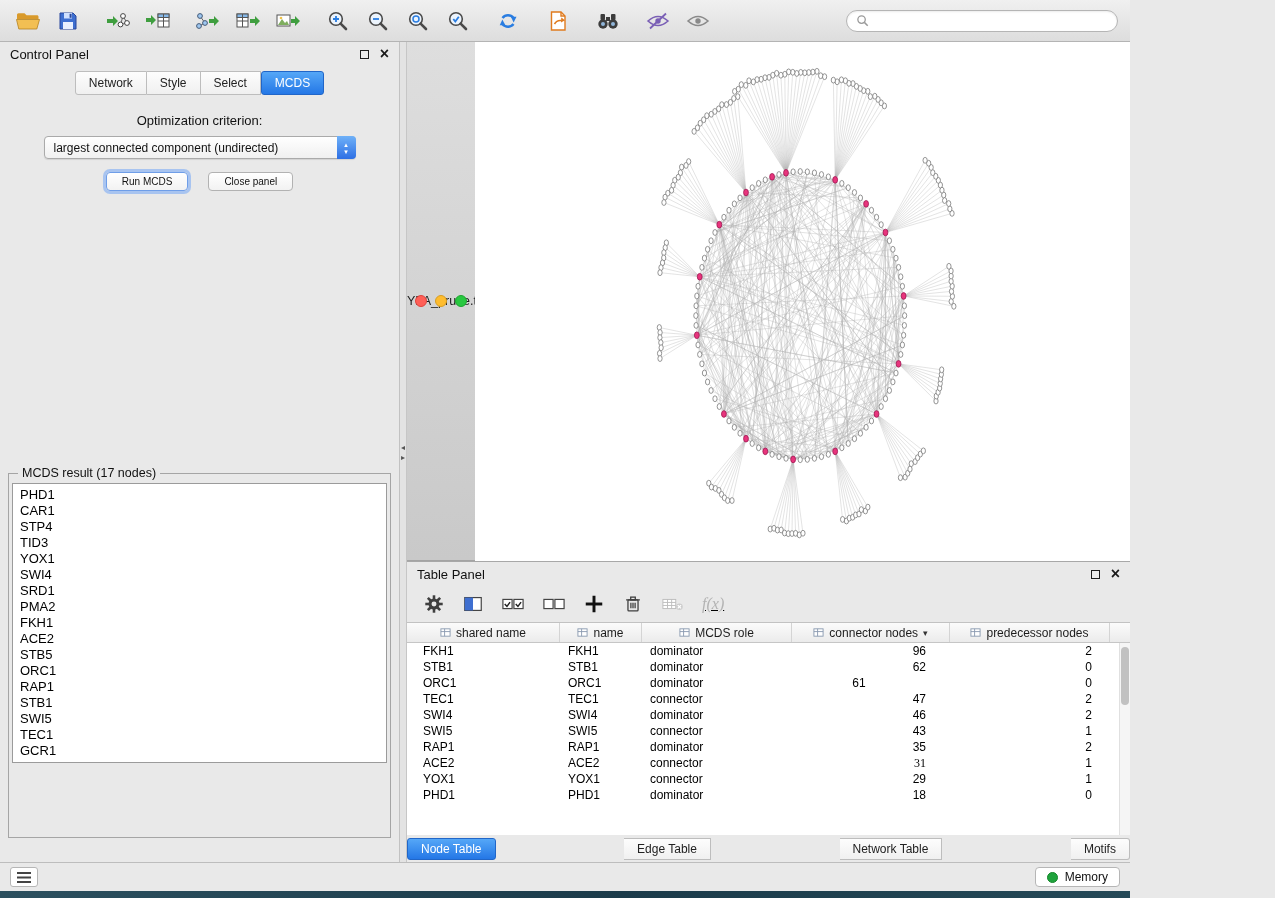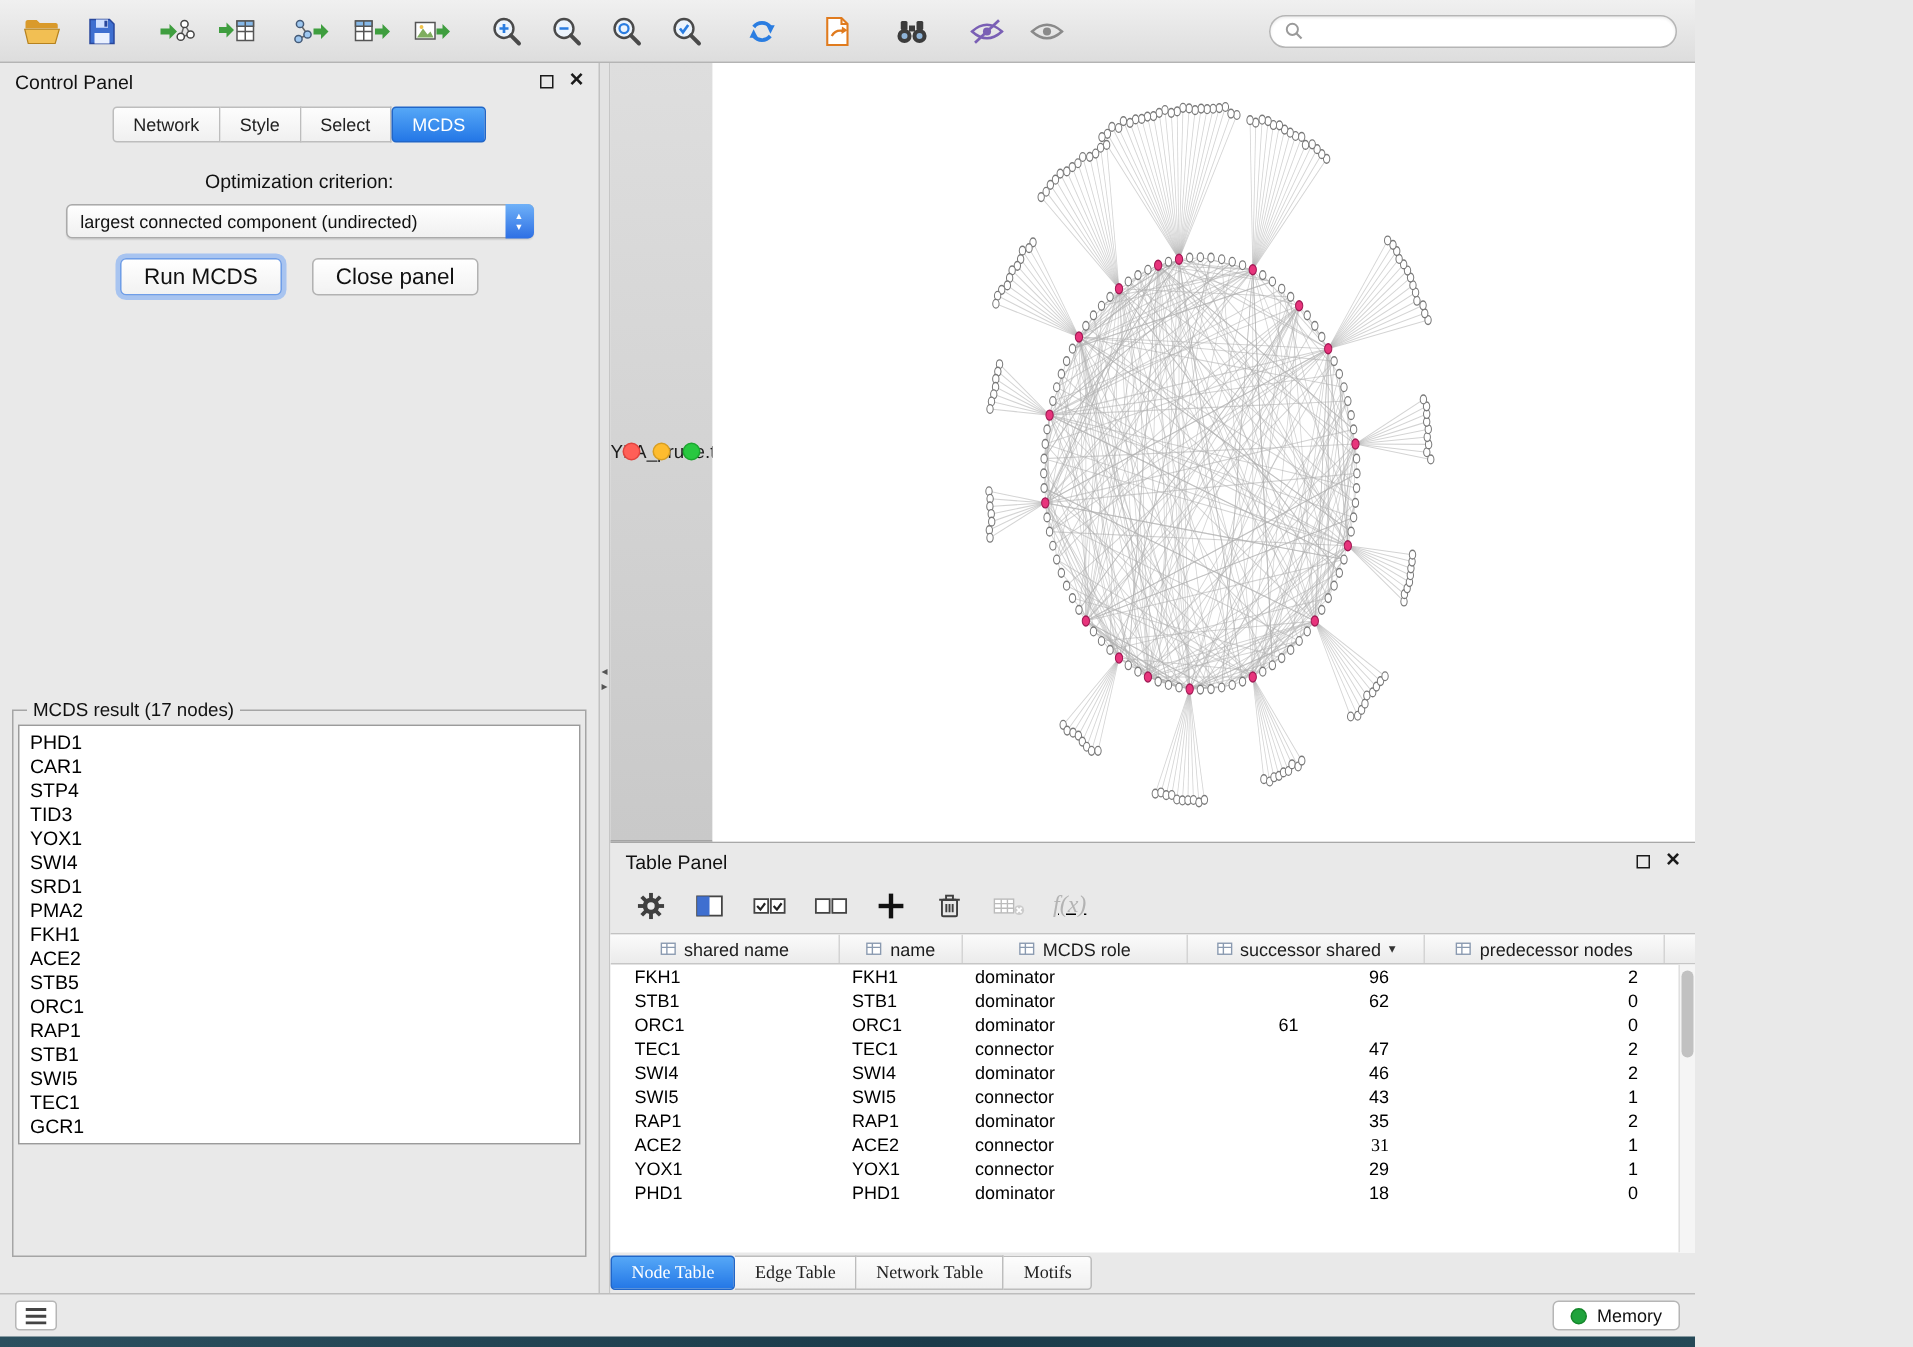--- a/index.html
+++ b/index.html
@@ -34,21 +34,21 @@
   .cp-tab:first-child { border-left:1px solid #bdbdbd; border-radius:3px 0 0 3px; }
   .cp-tab.active { background:linear-gradient(#55a7f7,#2477e6); color:#fff; border:1px solid #2166c8; border-radius:3px; }
   .opt-label { text-align:center; font-size:13px; color:#111; margin:10px 0 8px; }
   .combo { margin:0 auto; width:312px; height:23px; border:1px solid #aaa; border-radius:4px;
            background:linear-gradient(#ffffff,#f0f0f0); display:flex; align-items:center; box-shadow:0 1px 1px rgba(0,0,0,.10); }
   .combo-label { flex:1; padding:0 9px; font-size:12px; color:#111; white-space:nowrap; overflow:hidden; }
   .combo-stepper { width:19px; height:23px; margin-right:-1px; border-radius:0 4px 4px 0;
                    background:linear-gradient(#6fb1f8,#2d6fe4); display:flex; flex-direction:column;
                    align-items:center; justify-content:center; color:#fff; font-size:7px; line-height:7px; }
   .btn-row { display:flex; justify-content:center; gap:20px; margin-top:13px; }
-  .btn { font-size:15px; padding:3px 15px; background:linear-gradient(#ffffff,#f2f2f2); border:1px solid #b2b2b2;
+  .btn { font-size:10px; padding:3px 15px; background:linear-gradient(#ffffff,#f2f2f2); border:1px solid #b2b2b2;
          border-radius:4px; color:#111; font-family:inherit; }
   .btn.focused { border:1px solid #6f9ee8; box-shadow:0 0 0 3px rgba(115,165,245,.55); }
   .cp-spacer { flex:1; }
   fieldset.mcds { margin:0 8px 24px 8px; height:372px; border:1px solid #a5a5a5; padding:3px; display:flex; }
   fieldset.mcds legend { font-size:12.5px; color:#111; padding:0 4px; margin-left:6px; }
   .result-list { flex:1; background:#fff; border:1px solid #9b9b9b; padding:3px 7px; font-size:13px; overflow:hidden; }
   .result-item { height:16px; line-height:16px; color:#000; }
 
   
   .splitter { flex:0 0 7px; background:#e3e3e3; border-right:1px solid #c6c6c6; display:flex; flex-direction:column;
@@ -76,21 +76,21 @@
   .fx { font-family:"Liberation Serif","DejaVu Serif",serif; font-style:italic; font-size:16px; color:#b3b3b3; }
   .table-wrap { flex:1; background:#fff; border-top:1px solid #c2c2c2; position:relative; overflow:hidden; }
   .thead { display:flex; height:20px; background:linear-gradient(#fbfbfb,#ebebeb); border-bottom:1px solid #c6c6c6; }
   .th { display:flex; align-items:center; justify-content:center; gap:5px; font-size:12px; color:#1c1c1c;
         border-right:1px solid #d4d4d4; overflow:hidden; }
   .th .sort { font-size:9px; color:#333; }
   .tr { display:flex; height:16px; align-items:center; }
   .td { font-size:12px; color:#000; overflow:hidden; white-space:nowrap; }
   .vscroll { position:absolute; right:0; top:20px; bottom:0; width:11px; background:#f5f5f5; border-left:1px solid #e0e0e0; }
   .vthumb { position:absolute; top:4px; left:1px; width:8px; height:58px; border-radius:4px; background:#c1c1c1; }
-  .bottom-tabs { flex:0 0 27px; display:flex; justify-content:flex-start; align-items:center;font-family:Liberation Serif, serif; }
+  .bottom-tabs { flex:0 0 27px; display:flex; justify-content:space-between; align-items:center; }
   .btab { font-size:12px; padding:3px 13px; background:linear-gradient(#fdfdfd,#f0f0f0); border:1px solid #bdbdbd;
           border-left:none; color:#222; }
   .btab:first-child { border-left:1px solid #bdbdbd; border-radius:3px 0 0 3px; }
   .btab:last-child { border-radius:0 3px 3px 0; }
   .btab.active { background:linear-gradient(#55a7f7,#2477e6); color:#fff; border:1px solid #2166c8; border-radius:3px; }
 
   
   .statusbar { flex:0 0 29px; background:#e9e9e9; border-top:1px solid #bdbdbd; display:flex; align-items:center; padding:0 10px; }
   .menu-btn { width:28px; height:20px; border:1px solid #b6b6b6; border-radius:3px; background:#fff;
               display:flex; align-items:center; justify-content:center; }
@@ -1169,21 +1169,21 @@
                   <line x1="5" y1="2" x2="5" y2="10" stroke="#8a9ab0"></line>
                 </svg>
                 <span class="th-label">MCDS role</span>
               </div>
               <div class="th" style="width: 158px;">
                 <svg width="11" height="11" viewBox="0 0 12 12">
                   <rect x="1" y="2" width="10" height="8" fill="#fff" stroke="#8a9ab0"></rect>
                   <line x1="1" y1="5" x2="11" y2="5" stroke="#8a9ab0"></line>
                   <line x1="5" y1="2" x2="5" y2="10" stroke="#8a9ab0"></line>
                 </svg>
-                <span class="th-label">successor shared</span>
+                <span class="th-label">connector nodes</span>
                 <span class="sort">▾</span>
               </div>
               <div class="th" style="width: 160px;">
                 <svg width="11" height="11" viewBox="0 0 12 12">
                   <rect x="1" y="2" width="10" height="8" fill="#fff" stroke="#8a9ab0"></rect>
                   <line x1="1" y1="5" x2="11" y2="5" stroke="#8a9ab0"></line>
                   <line x1="5" y1="2" x2="5" y2="10" stroke="#8a9ab0"></line>
                 </svg>
                 <span class="th-label">predecessor nodes</span>
               </div>

